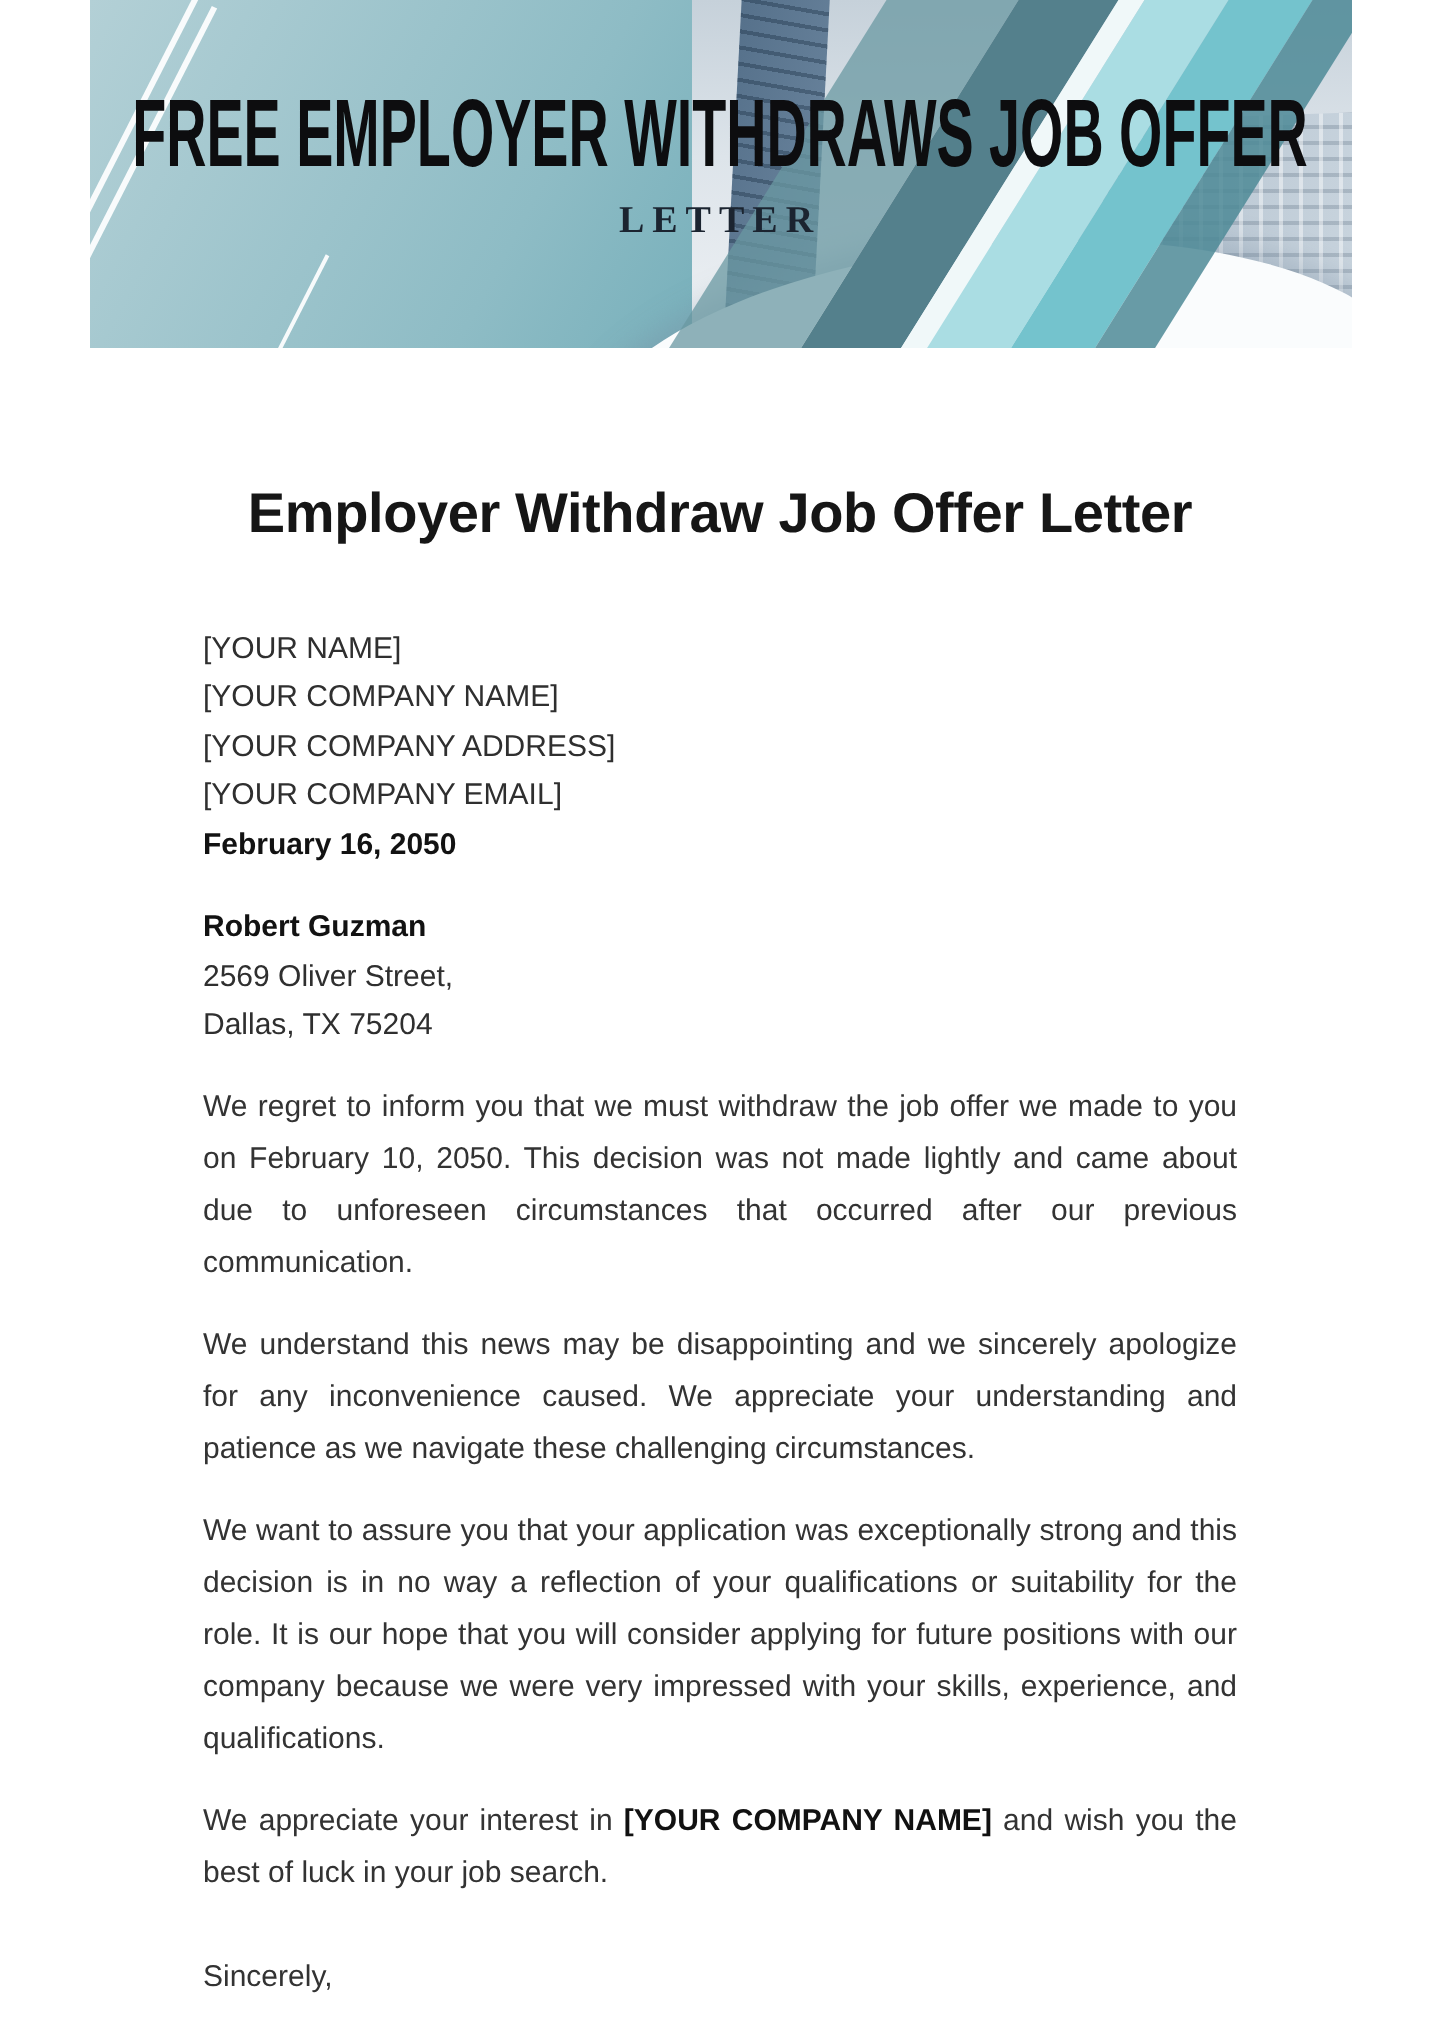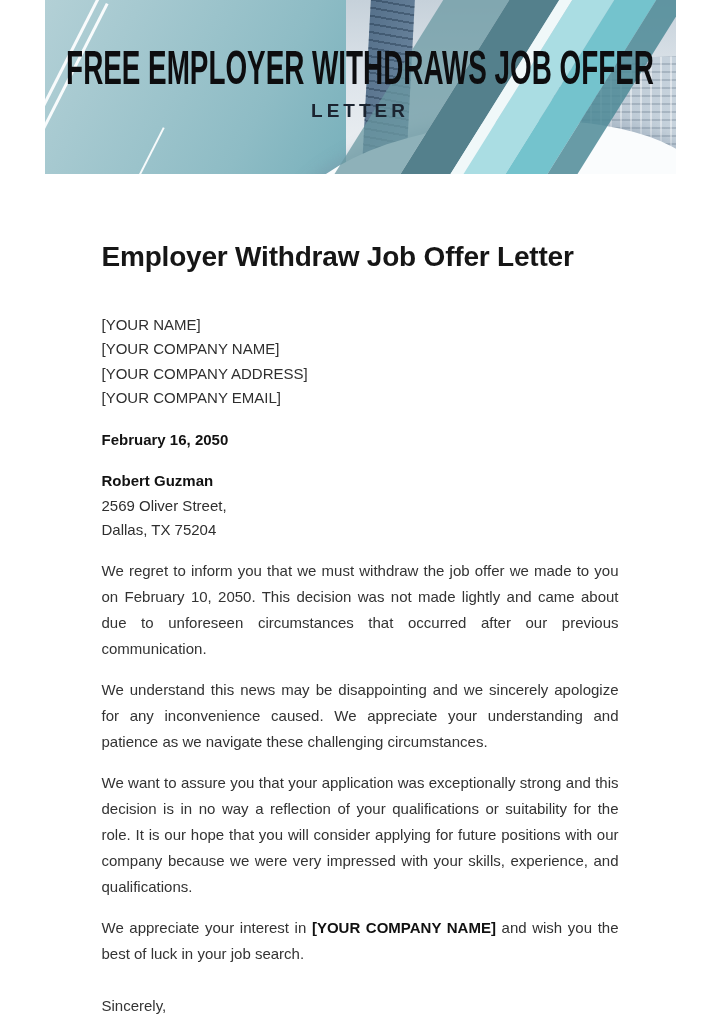--- a/index.html
+++ b/index.html
@@ -74,39 +74,40 @@
     font-family: "Liberation Sans", sans-serif;
     font-weight: 800;
     font-size: 48px;
     letter-spacing: 0px;
     color: #0d0d0f;
   }
   .banner-subtitle {
     position: absolute; top: 100px; left: 50%; z-index: 5;
     white-space: nowrap;
     transform: translateX(-50%);
-    font-family: Liberation Sans, sans-serif;
+    font-family: Liberation Serif, serif;
     font-weight: 700;
     font-size: 19px;
     letter-spacing: 4px;
     color: #1b2430;
   }
 
   
   .letter { padding: 0 57px; }
   .letter-title {
     margin-top: 68px;
+    text-align: center;
     font-size: 28px;
     line-height: 1.1;
     font-weight: 700;
     color: #161616;
     letter-spacing: -0.2px;
   }
   .sender-block { margin-top: 40px; font-size: 15px; line-height: 24.5px; color: #2f2f2f; }
-  .date-line { margin-top: 17px; font-size: 15px; line-height: 24.5px; font-weight: 700; color: #121212; }
+  .date-line { font-size: 15px; line-height: 24.5px; font-weight: 700; color: #121212; }
   .recipient-block { margin-top: 17px; font-size: 15px; line-height: 24.5px; }
   .recipient-name { font-weight: 700; color: #121212; }
   .salutation { margin-top: 14px; font-size: 15px; line-height: 24.5px; font-weight: 700; color: #121212; }
   .body-para {
     margin-top: 15px;
     font-size: 15px;
     line-height: 26px;
     text-align: justify;
     color: #333333;
   }

